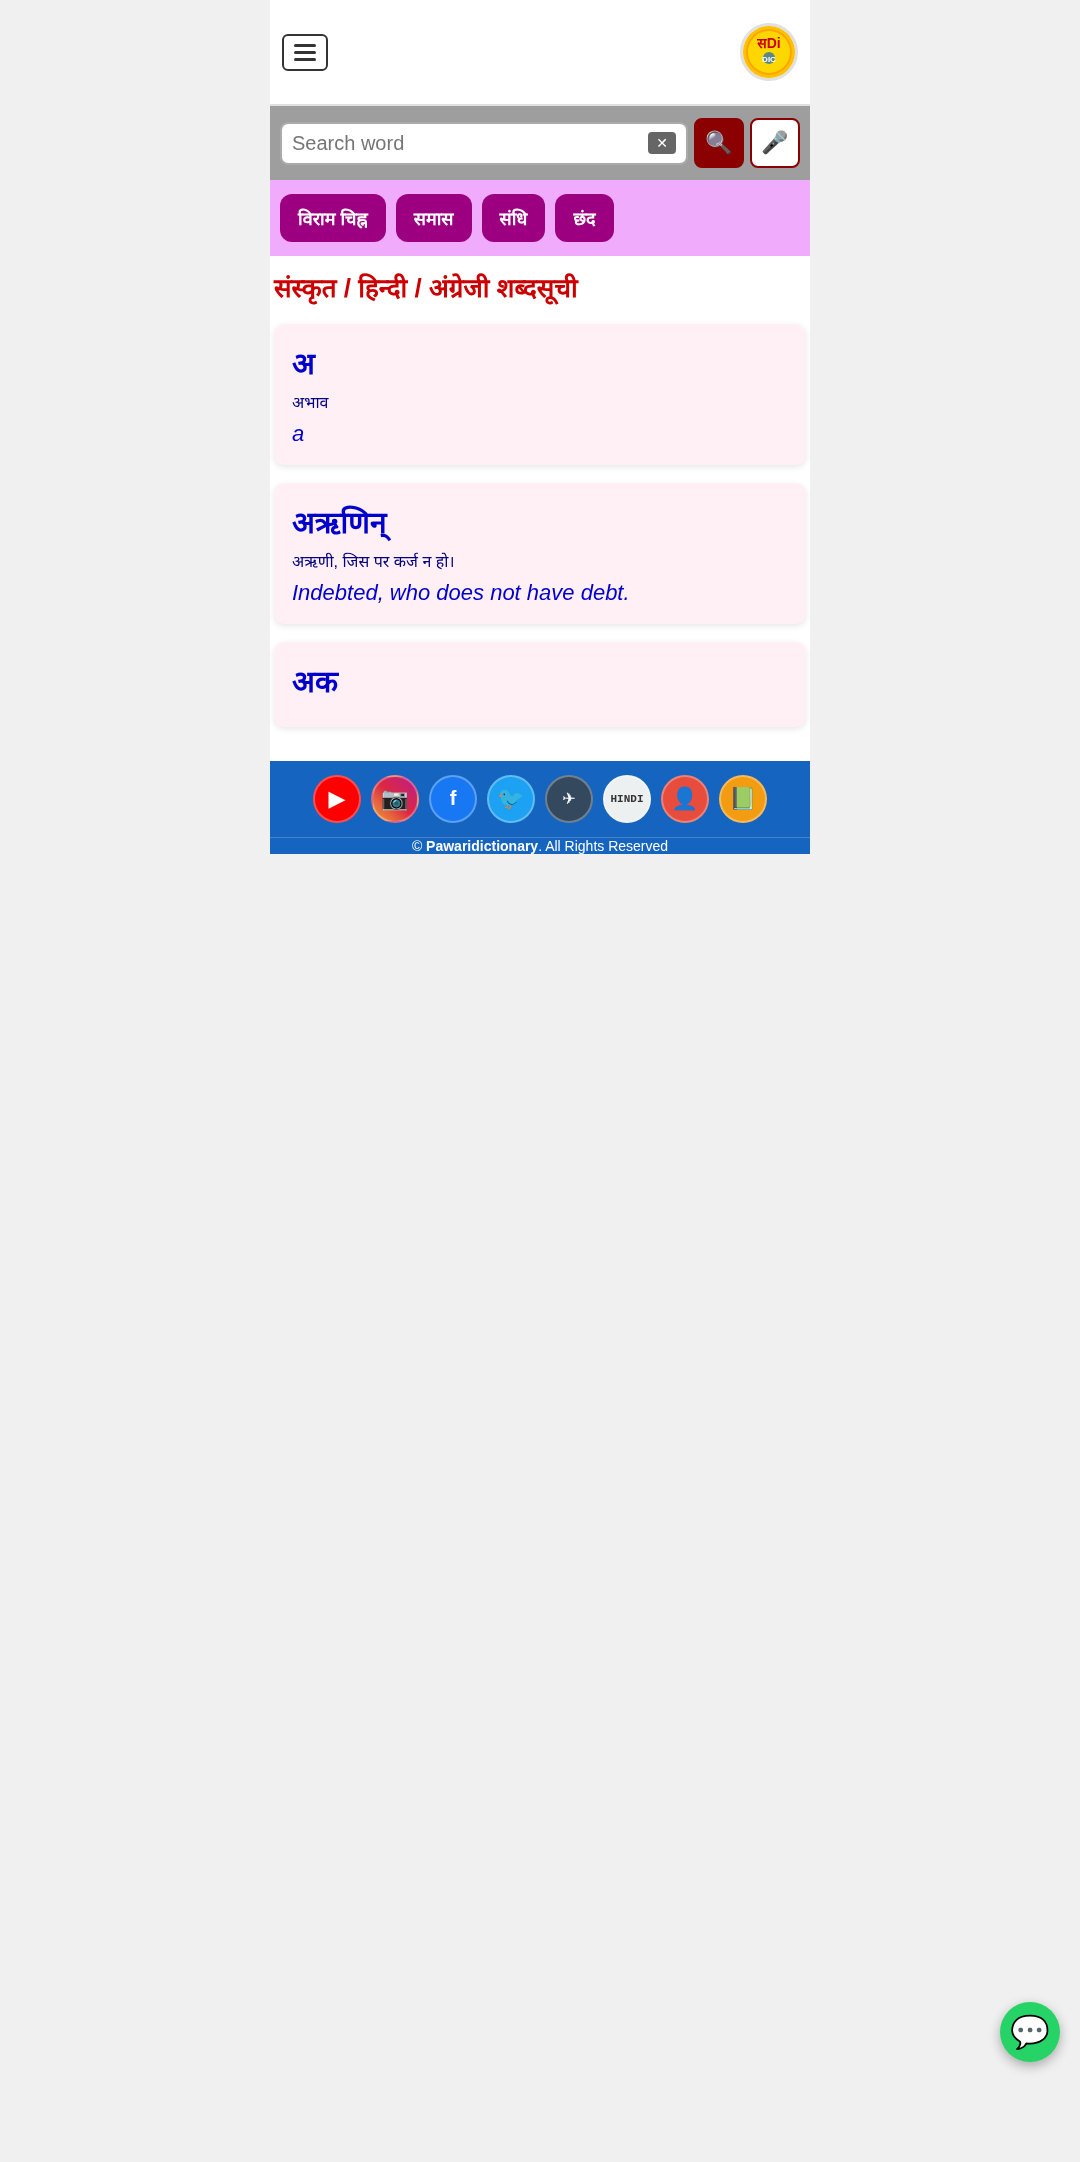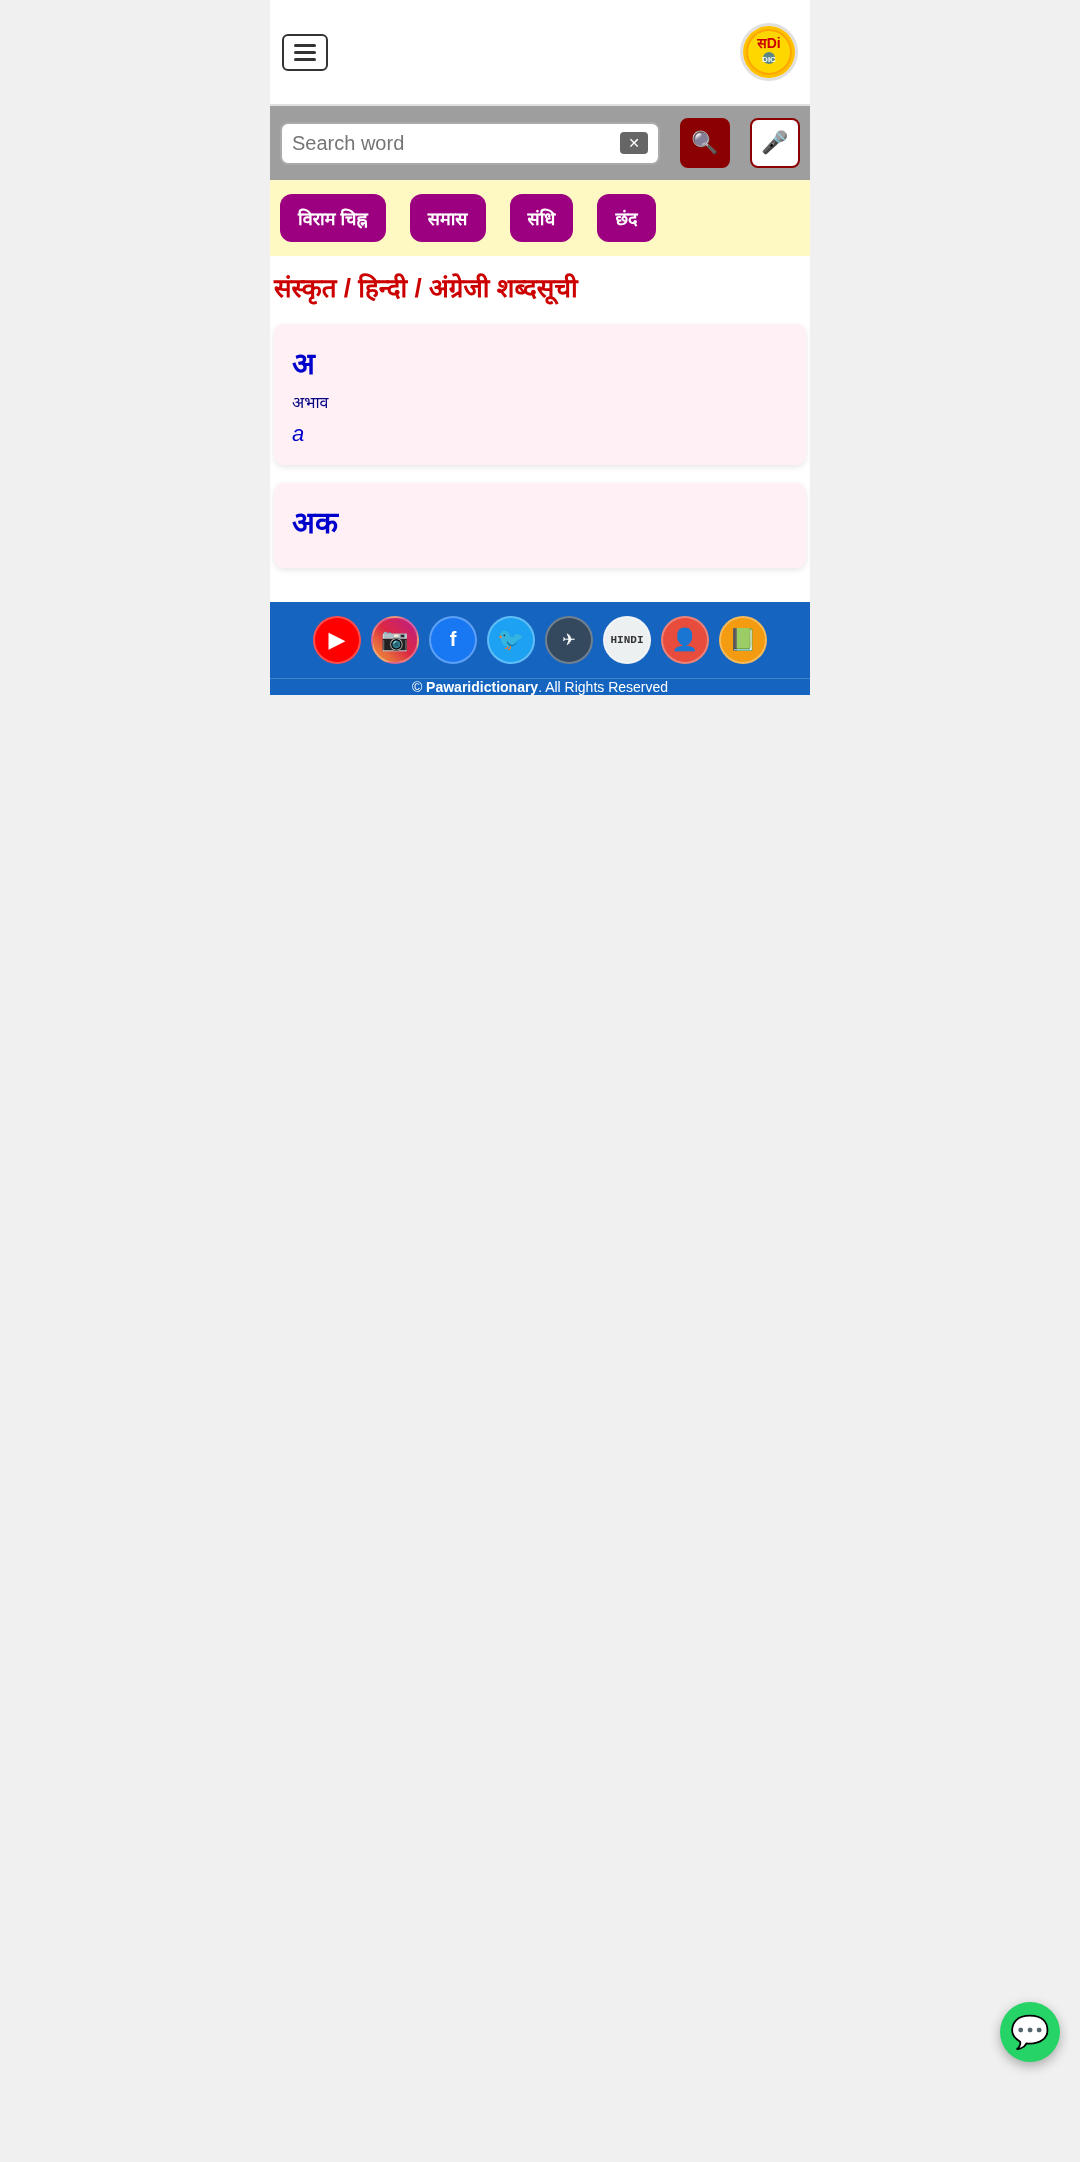--- a/index.html
+++ b/index.html
@@ -65,21 +65,21 @@
       font-weight: 900;
       color: #c00;
     }
 
     
     .search-section {
       background: #9e9e9e;
       padding: 12px 10px;
       display: flex;
       align-items: center;
-      gap: 20px;
+      gap: 6px;
     }
     .search-input-wrapper {
       flex: 1;
       background: white;
       border: 2px solid #aaa;
       border-radius: 8px;
       display: flex;
       align-items: center;
       padding: 8px 10px;
     }
@@ -124,25 +124,25 @@
       display: flex;
       align-items: center;
       justify-content: center;
       cursor: pointer;
       color: #8B0000;
       font-size: 22px;
     }
 
     
     .category-section {
-      background: #fef9c3;
+      background: #f0abfc;
       padding: 14px 10px;
       display: flex;
       flex-wrap: wrap;
-      gap: 24px;
+      gap: 10px;
     }
     .cat-btn {
       background: #9C0080;
       color: white;
       border: none;
       border-radius: 12px;
       padding: 12px 18px;
       font-size: 18px;
       cursor: pointer;
       font-weight: 600;
@@ -302,20 +302,25 @@
 <div class="main-content">
 
   <div class="section-title">संस्कृत / हिन्दी / अंग्रेजी शब्दसूची</div>
 
   <div class="word-card">
     <div class="word-sanskrit">अ</div>
     <div class="word-hindi">अभाव</div>
     <div class="word-english">a</div>
   </div>
 
+  <div class="word-card">
+    <div class="word-sanskrit">अऋणिन्</div>
+    <div class="word-hindi">अऋणी, जिस पर कर्ज न हो।</div>
+    <div class="word-english">Indebted, who does not have debt.</div>
+  </div>
 
   <div class="word-card">
     <div class="word-sanskrit">अक</div>
   </div>
 
 </div>
 
 <button class="whatsapp-btn" title="WhatsApp">
   <span>💬</span>
 </button>

